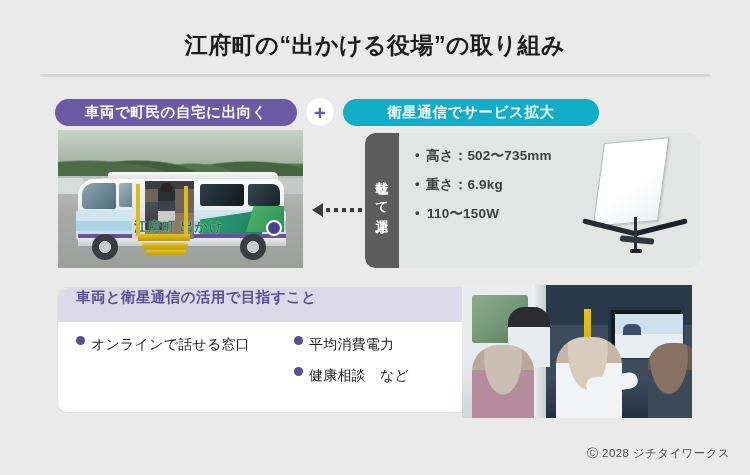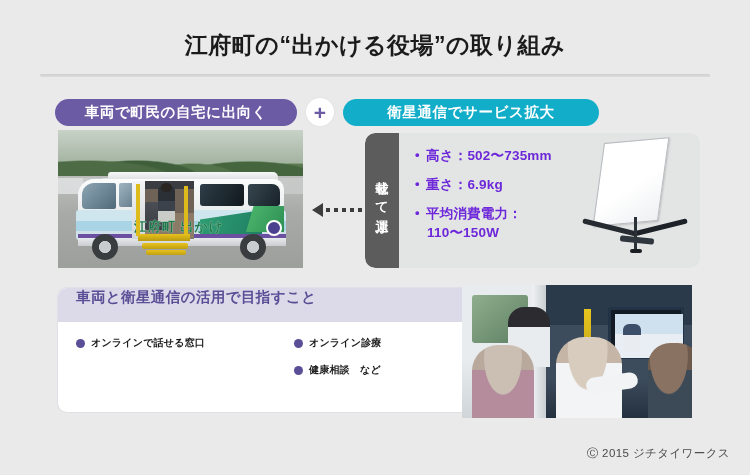--- a/index.html
+++ b/index.html
@@ -143,21 +143,21 @@
   #spec-tab {
     width: 34px; background: #5c5c5c; border-radius: 10px 0 0 10px;
     display: flex; align-items: center; justify-content: center;
   }
   #spec-tab-text {
     color: #ffffff; font-weight: bold; font-size: 13px;
     writing-mode: vertical-rl; letter-spacing: 3px; line-height: 1;
   }
   #spec-list { flex: 1; position: relative; padding: 14px 0 0 16px; }
   .spec-item {
-    font-size: 13.5px; color: #6d28d9; font-weight: bold;
+    font-size: 13.5px; color: #404040; font-weight: bold;
     margin-bottom: 11px; letter-spacing: 0.2px;
     position: relative; padding-left: 11px; line-height: 1.35;
   }
   .spec-item::before {
     content: "•"; position: absolute; left: 0; top: -1px; font-size: 13px;
   }
   .spec-sub { display: block; padding-left: 1px; }
   
   #dish { position:absolute; right: 8px; top: 6px; width: 112px; height: 122px; }
   #dish-panel { position:absolute; left: 18px; top: 2px; width: 66px; height: 82px;
@@ -186,22 +186,22 @@
     height: 34px; background: #dcd9e8;
     display: flex; align-items: flex-start; padding-left: 18px;
   }
   #goals-title {
     font-size: 14.5px; font-weight: bold; color: #5a4e96; letter-spacing: 0.4px;
   }
   #goals-body { padding: 14px 0 0 18px; display: flex; }
   .goal-col { display: flex; flex-direction: column; }
   .goal-col.col1 { width: 218px; }
   .goal-item {
-    font-size: 10px; color: #1d1d1d; font-weight: bold;
-    margin-bottom: 13px; display: flex; align-items: center;
+    font-size: 14px; color: #1d1d1d; font-weight: normal;
+    margin-bottom: 13px; display: flex; 
     letter-spacing: 0.2px;
   }
   .goal-dot {
     width: 9px; height: 9px; border-radius: 50%;
     background: #5a4e96; margin-right: 6px; flex: 0 0 auto;
   }
 
   
   #clinic-photo {
     position: absolute; left: 462px; top: 285px;
@@ -305,21 +305,20 @@
     <div id="spec-tab-text">載せて運ぶ</div>
   </div>
   <div id="spec-list">
     <div class="spec-item">
       <span>高さ：502〜735mm</span>
     </div>
     <div class="spec-item">
       <span>重さ：6.9kg</span>
     </div>
     <div class="spec-item">
-      <span>平均消費電力：</span>
       <span class="spec-sub">110〜150W</span>
     </div>
     <div id="dish">
       <div id="dish-panel"></div>
       <div id="dish-leg1"></div>
       <div id="dish-leg2"></div>
       <div id="dish-arm"></div>
       <div id="dish-leg3"></div>
       <div id="dish-foot"></div>
     </div>
@@ -333,21 +332,21 @@
   <div id="goals-body">
     <div class="goal-col col1">
       <div class="goal-item">
         <span class="goal-dot"></span>
         <span>オンラインで話せる窓口</span>
       </div>
     </div>
     <div class="goal-col col2">
       <div class="goal-item">
         <span class="goal-dot"></span>
-        <span>オンライン診療</span>
+        <span>平均消費電力</span>
       </div>
       <div class="goal-item">
         <span class="goal-dot"></span>
         <span>健康相談　など</span>
       </div>
     </div>
   </div>
 </div>
 
 <div id="clinic-photo">
@@ -363,13 +362,13 @@
     </div>
   </div>
   <div class="cl-step"></div>
   <div class="cl-p2"></div>
   <div class="cl-p1"></div>
   <div class="cl-p3"></div>
   <div class="cl-arm"></div>
   <div class="cl-p4"></div>
 </div>
 
-<div id="footer">Ⓒ 2015 ジチタイワークス</div>
+<div id="footer">Ⓒ 2028 ジチタイワークス</div>
 
 </body></html>

